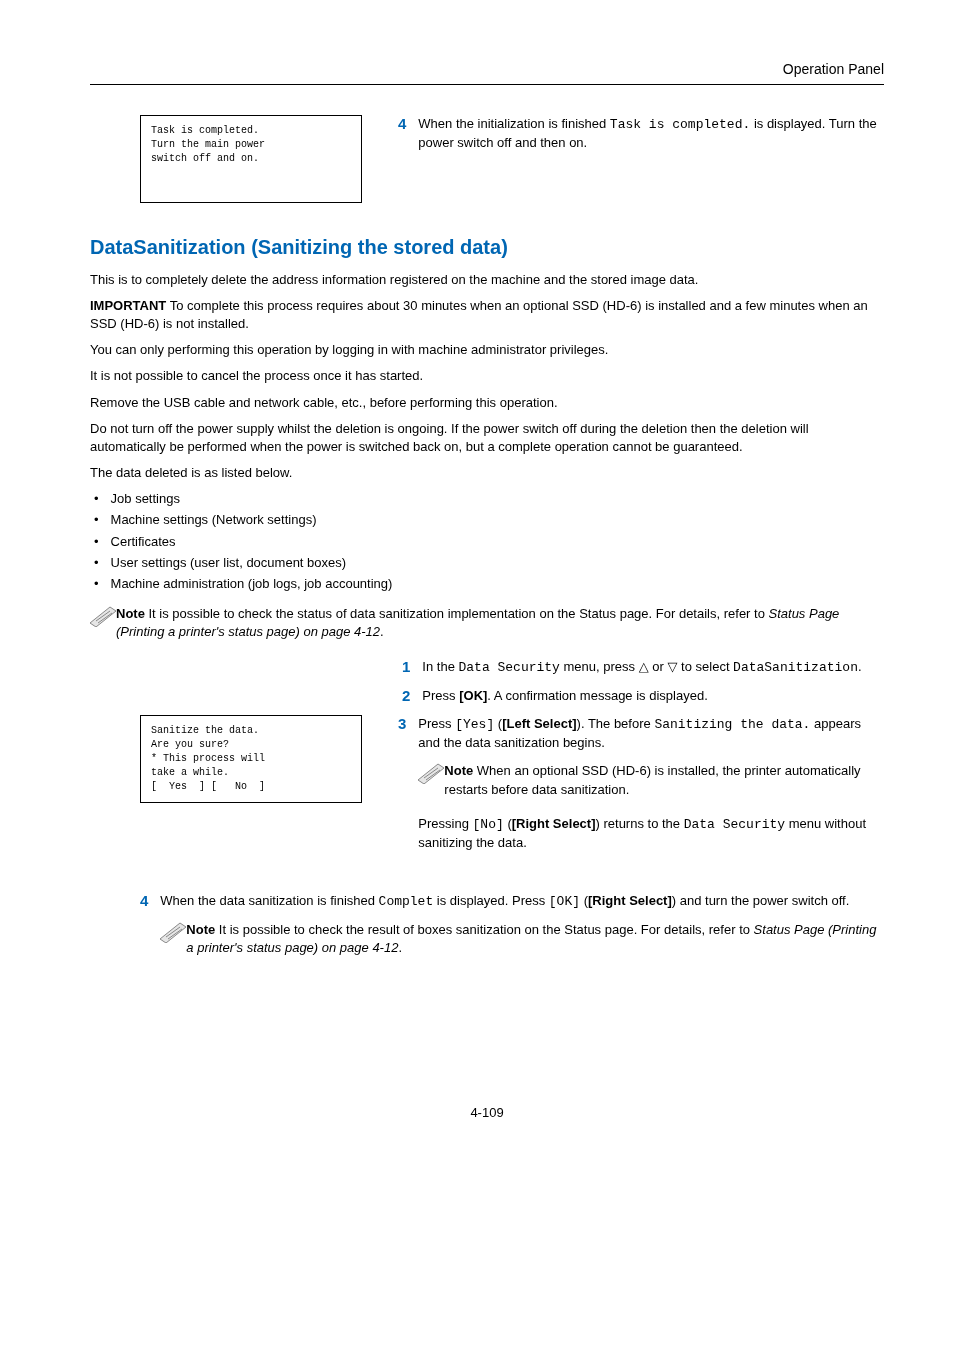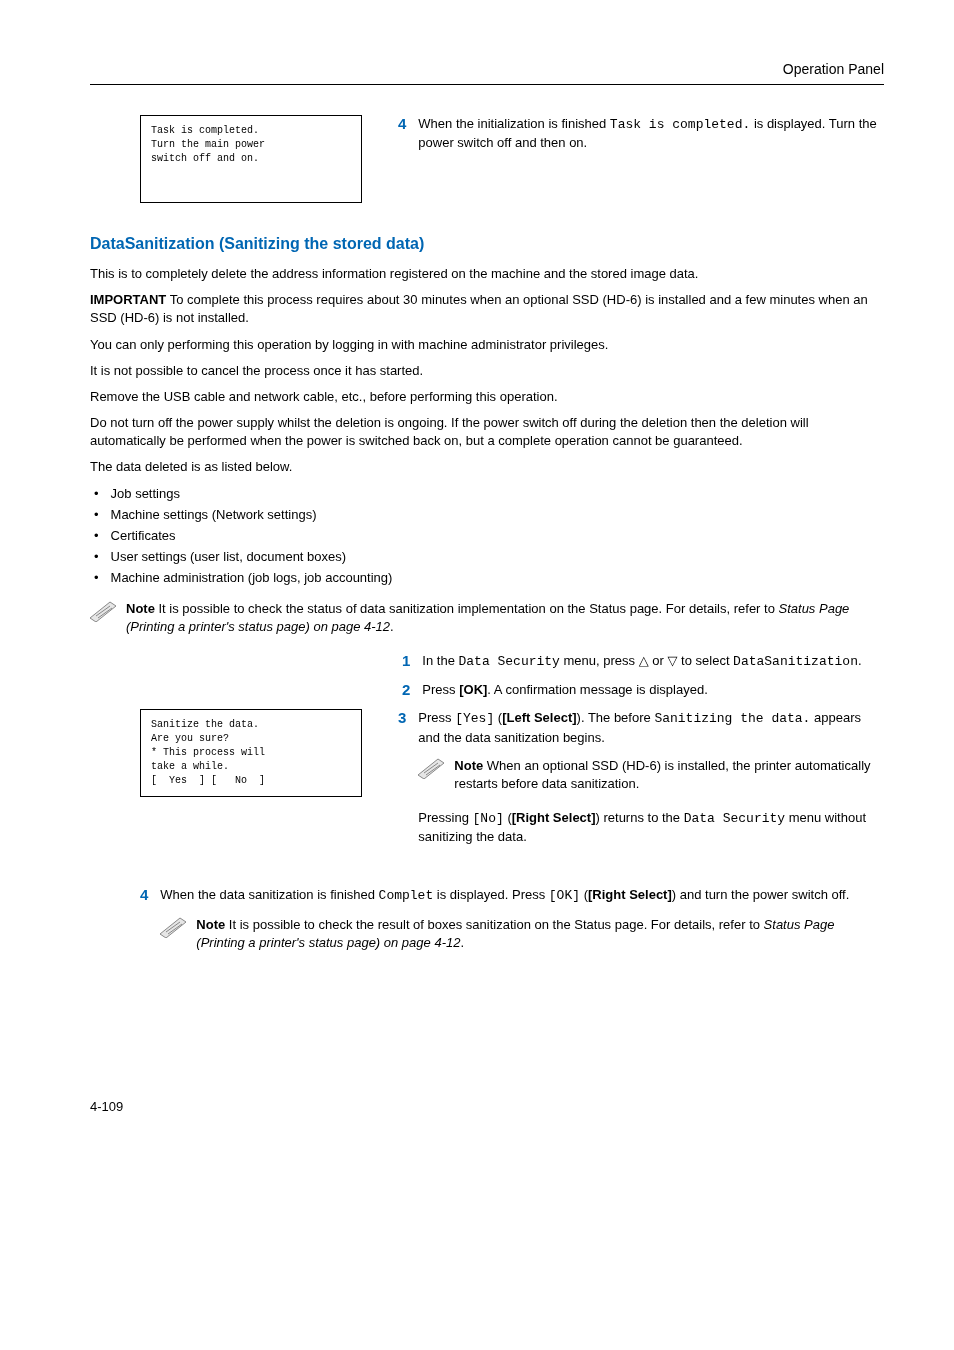--- a/index.html
+++ b/index.html
@@ -54,53 +54,52 @@
     font-size: 15px;
     flex-shrink: 0;
     line-height: 1.2;
   }
   .step-txt {
     flex: 1;
   }
   .section-title {
     color: #0066b3;
     font-weight: bold;
-    font-size: 16px;
+    font-size: 20px;
     margin: 12px 0 10px 0;
   }
   .para {
     margin: 8px 0;
   }
   .bullets {
     margin: 6px 0 12px 0;
     padding-left: 4px;
   }
   .bullets .bi {
     display: flex;
     gap: 12px;
     margin: 3px 0;
   }
   .note-row {
     display: flex;
     align-items: flex-start;
-    gap: 10px;
     margin: 8px 0 16px 0;
   }
   .note-icon {
     width: 26px;
     height: 22px;
     flex-shrink: 0;
   }
   .note-icon svg { display:block; }
   .mono {
     font-family: "Courier New", monospace;
   }
   .italic { font-style: italic; }
   .footer {
-    text-align: left;
+    text-align: center;
     margin-top: 120px;
     font-size: 13px;
   }
   .tri-up::before { content: "\25B3"; }
   .tri-dn::before { content: "\25BD"; }
 </style>
 </head>
 <body>
 
 <div class="header-row">

